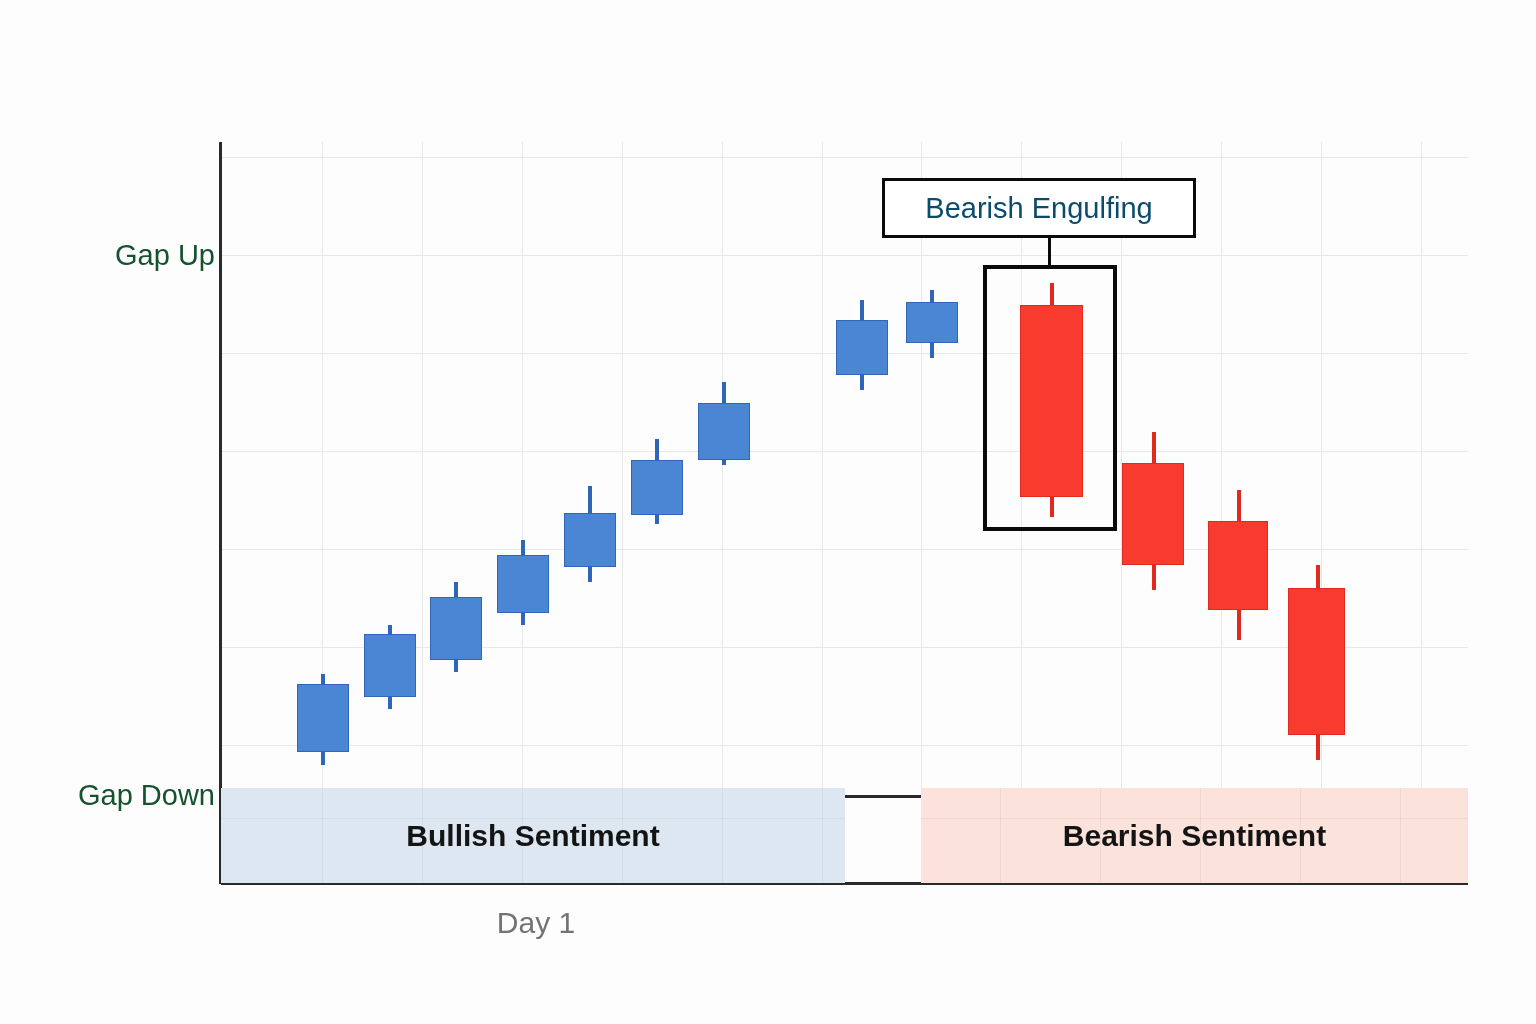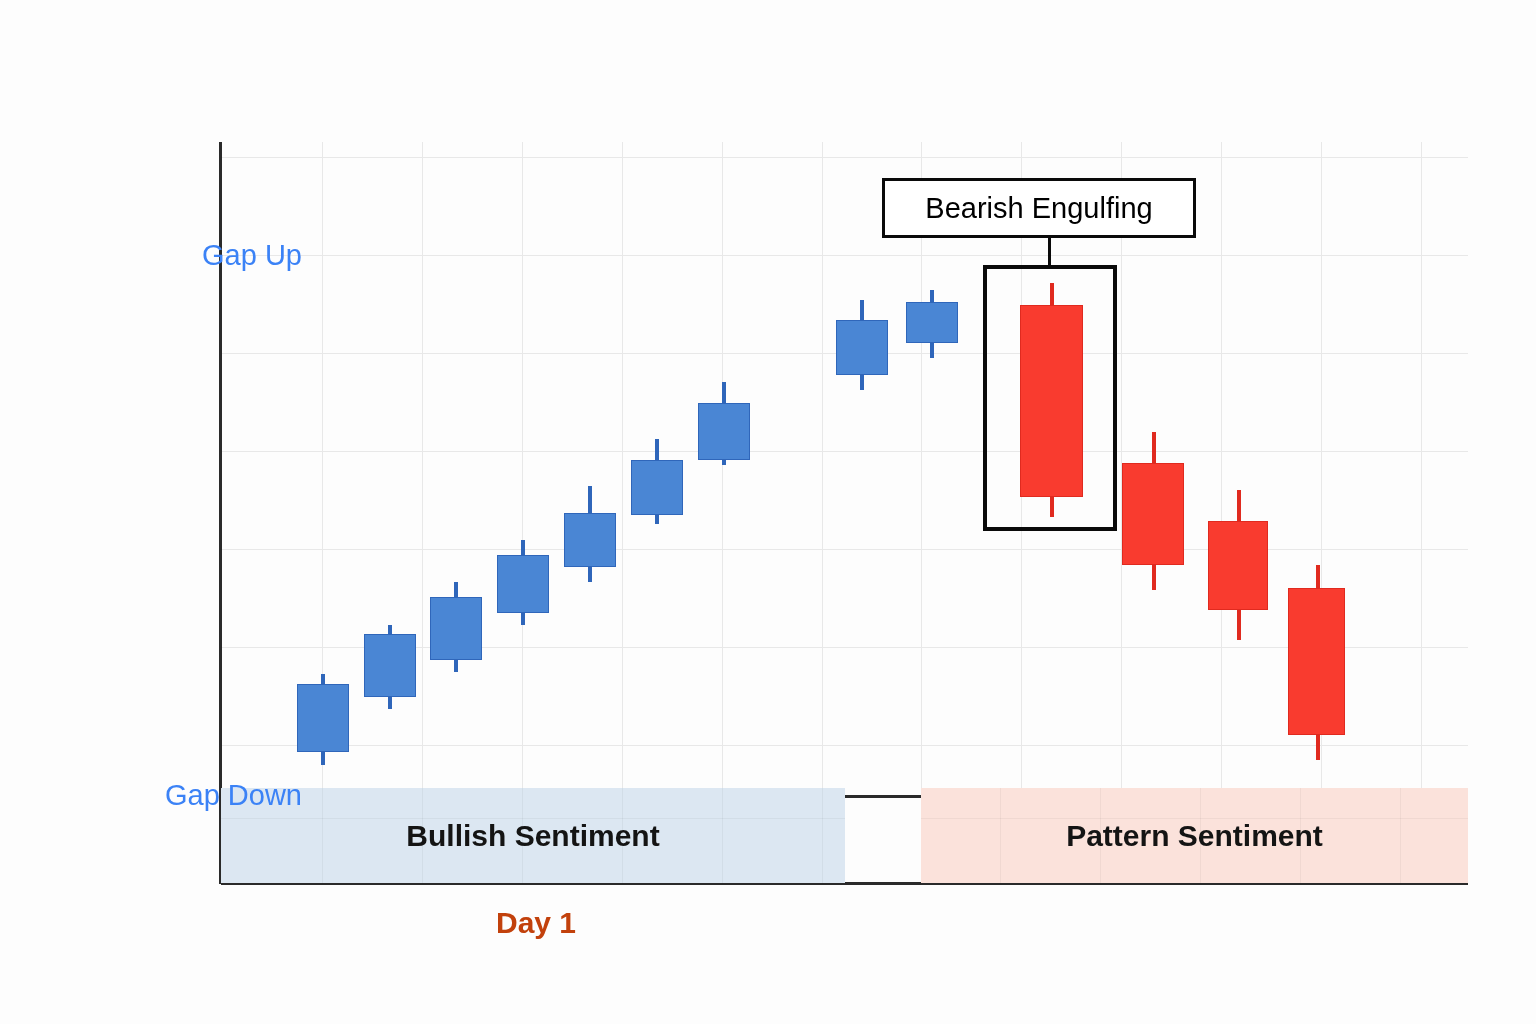--- a/index.html
+++ b/index.html
@@ -130,36 +130,36 @@
     position: absolute;
     left: 0;
     width: 100%;
     height: 1px;
     background: rgba(0,0,0,0.045);
   }
 
   
   .ytick {
     position: absolute;
-    right: 1234px;
+    right: 1321px;
     text-align: center;
     font-size: 29px;
-    color: #3b82f6;
+    color: #14532d;
     white-space: nowrap;
   }
   #ytick-gap-up   { top: 239px; }
   #ytick-gap-down { top: 779px; }
 
   
   .xtick {
     position: absolute;
     top: 906px;
     font-size: 30px;
-    font-weight: bold;
-    color: #c2410c;
+    font-weight: normal;
+    color: #737373;
     text-align: center;
     white-space: nowrap;
   }
   #xtick-day1 { left: 436px; width: 200px; }
   #xtick-day2 { left: 1090px; width: 200px; }
 
   
   #highlight-box {
     position: absolute;
     left: 983px;
@@ -180,21 +180,21 @@
     height: 60px;
     border: 3px solid #0a0a0a;
     box-sizing: border-box;
     background: #ffffff;
     display: flex;
     align-items: center;
     justify-content: center;
   }
   #annotation-text {
     font-size: 29px;
-    color: #000000;
+    color: #0c4a6e;
     white-space: nowrap;
     text-align: right;
   }
   #annotation-connector {
     position: absolute;
     left: 1048px;
     top: 238px;
     width: 3px;
     height: 29px;
     background: #0a0a0a;
@@ -318,21 +318,21 @@
     <span class="sentiment-label">Bullish Sentiment</span>
   </div>
 
   <div class="sentiment-band" id="band-bearish">
     <div class="band-grid-v" style="left:79px;"></div>
     <div class="band-grid-v" style="left:179px;"></div>
     <div class="band-grid-v" style="left:279px;"></div>
     <div class="band-grid-v" style="left:379px;"></div>
     <div class="band-grid-v" style="left:479px;"></div>
     <div class="band-grid-h" style="top:30px;"></div>
-    <span class="sentiment-label">Pattern Sentiment</span>
+    <span class="sentiment-label">Bearish Sentiment</span>
   </div>
 
   <div class="ytick" id="ytick-gap-up">Gap Up</div>
   <div class="ytick" id="ytick-gap-down">Gap Down</div>
 
   <div class="xtick" id="xtick-day1">Day 1</div>
 
 </div>
 
 </body></html>

